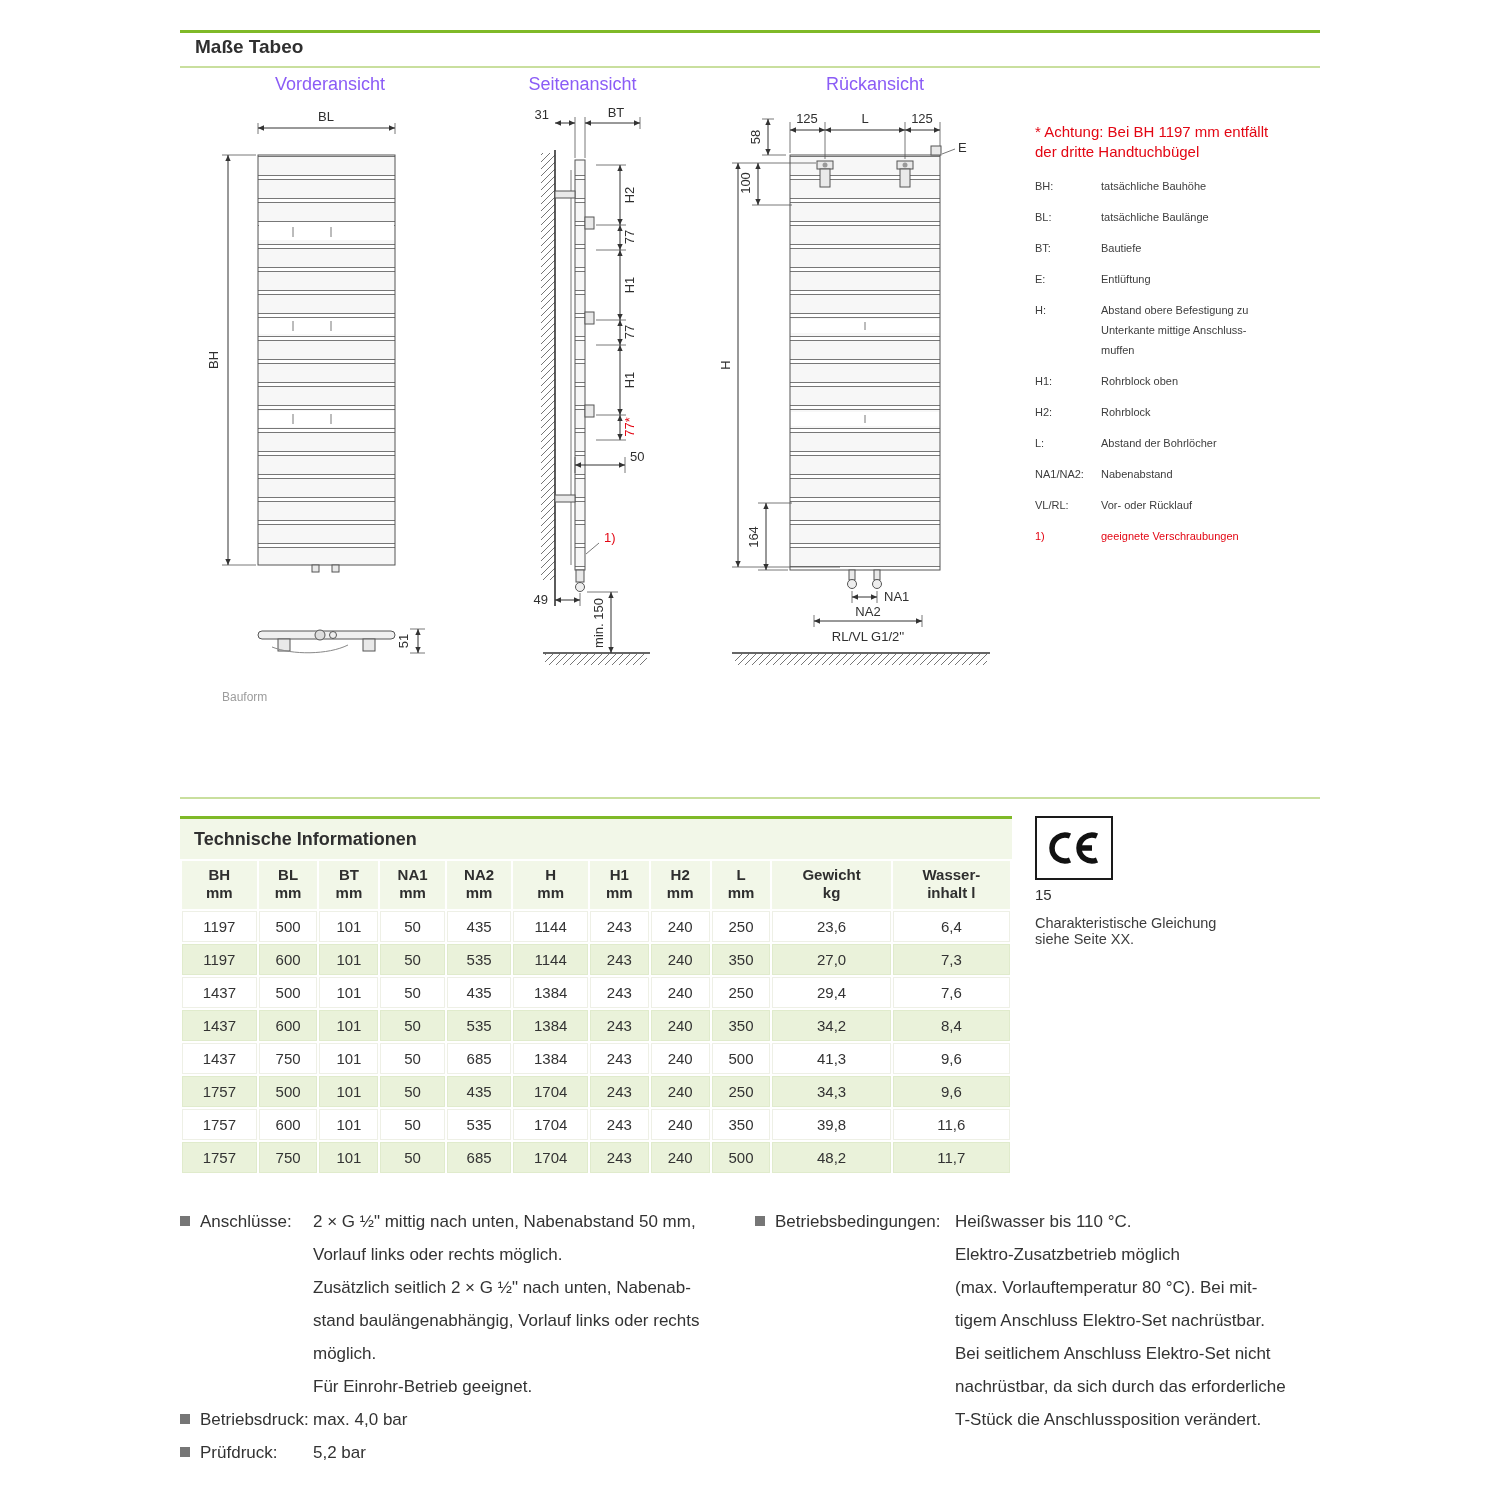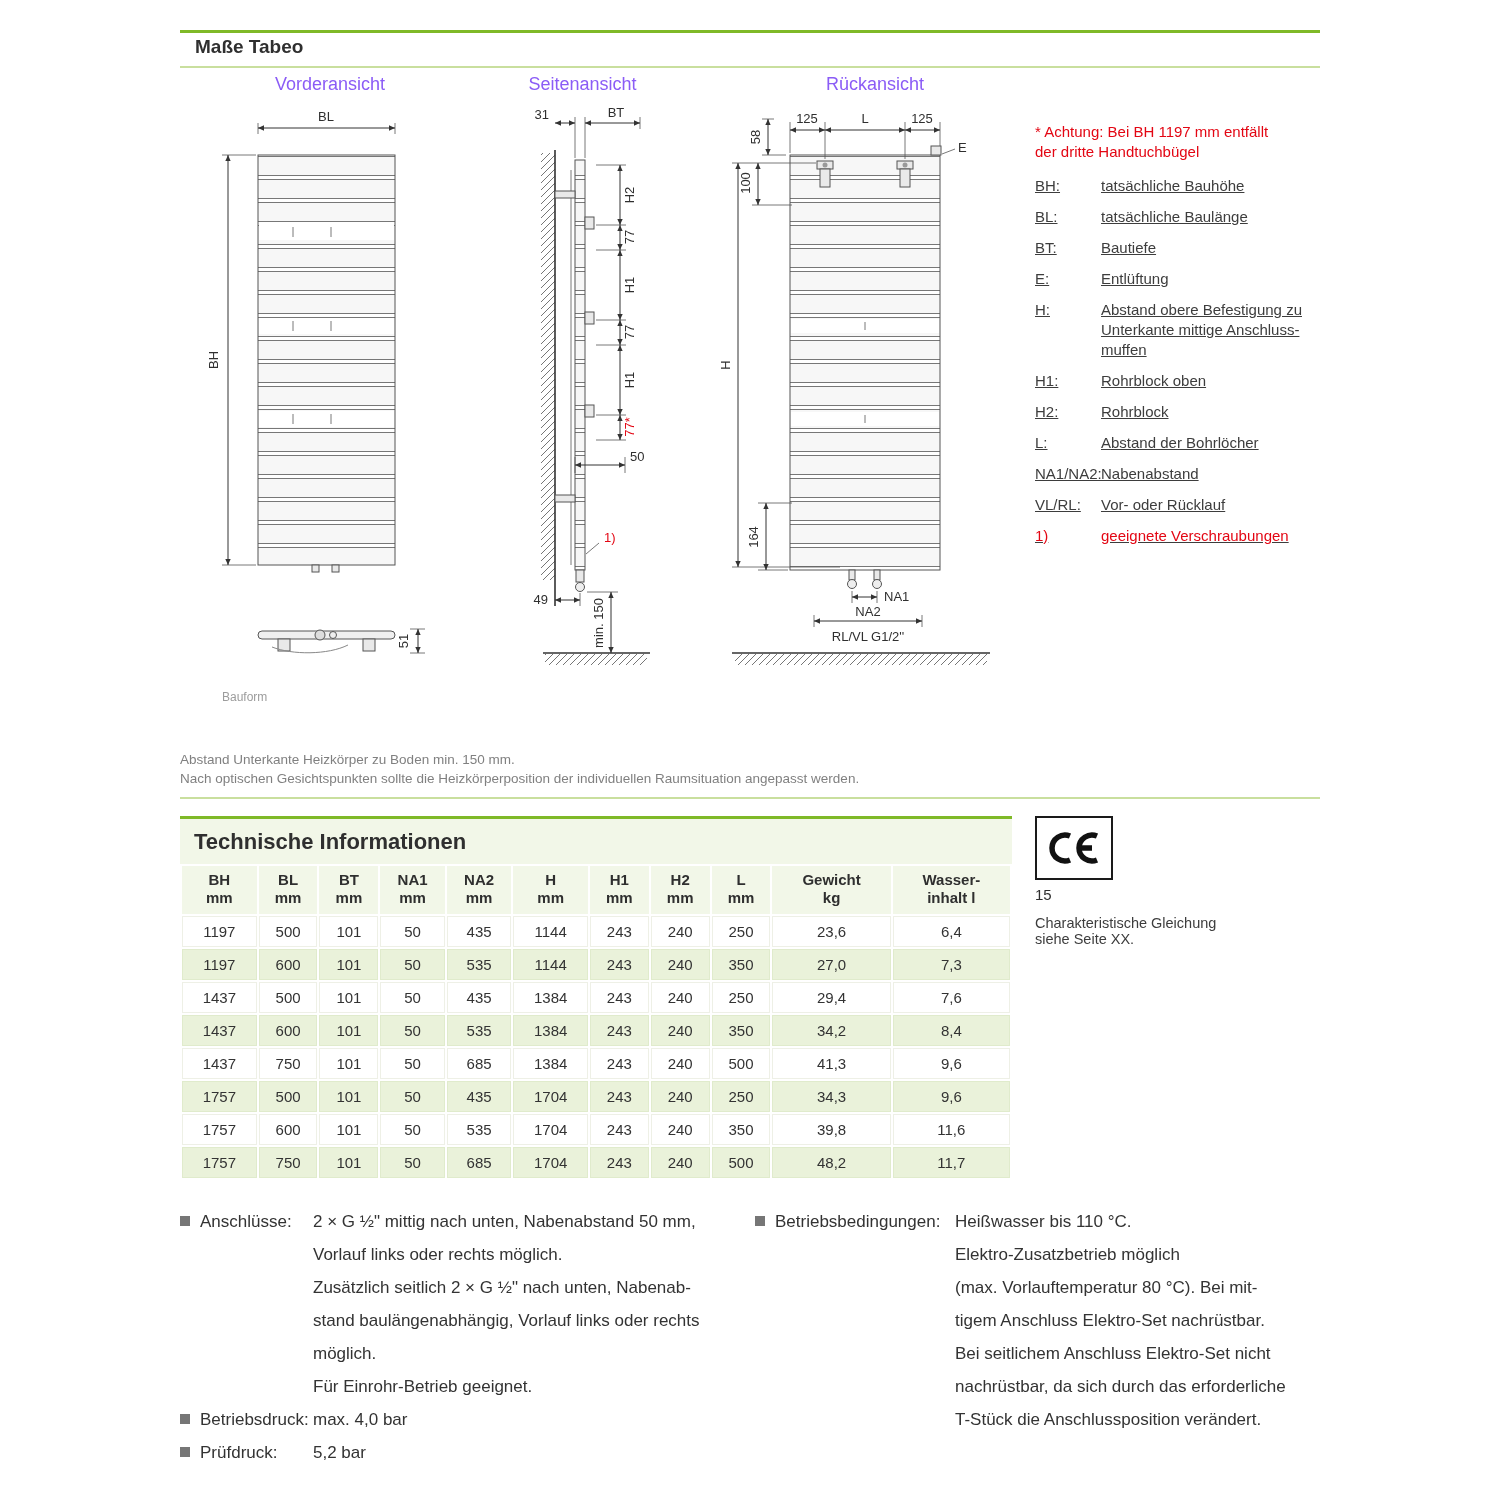--- a/index.html
+++ b/index.html
@@ -19,28 +19,28 @@
   svg text { font-family:"Liberation Sans","DejaVu Sans",sans-serif; }
   .dtext { font-size:13px; fill:#2f2f2f; }
   .dred { fill:#e30613; }
   .dim { stroke:#333; stroke-width:1; marker-start:url(#arr); marker-end:url(#arr); }
   .ext { stroke:#555; stroke-width:0.8; }
   .solid { stroke:#333; stroke-width:1.6; }
   .shape { fill:#e9e9e9; stroke:#555; stroke-width:1; }
 
   .warning { position:absolute; left:1035px; top:122px; width:300px; color:#e30613; font-size:15px; line-height:20px; white-space:pre-line; }
   .legend { position:absolute; left:1035px; top:176px; width:300px; }
-  .lg-row { display:flex; margin-bottom:11px; font-size:15px; line-height:20px; color:#3d3d3d;text-decoration:underline; }
+  .lg-row { display:flex; margin-bottom:11px; font-size:11px; line-height:20px; color:#3d3d3d; }
   .lg-key { width:66px; flex:none; }
   .lg-val { flex:1; white-space:pre-line; }
   .lg-row.red .lg-key, .lg-row.red .lg-val { color:#e30613; }
 
   .table-section { position:absolute; left:180px; top:816px; width:832px; }
   .tbl-topline { height:3px; background:#7fb927; }
-  .tbl-title { background:#f2f7e8; font-size:22px; font-weight:bold; color:#2f2f2f; padding:10px 14px 9px; }
+  .tbl-title { background:#f2f7e8; font-size:18px; font-weight:bold; color:#2f2f2f; padding:10px 14px 9px; }
   table.tech { width:100%; border-collapse:separate; border-spacing:2px; font-size:15px; }
   table.tech th { background:#f2f7e8; font-weight:bold; text-align:center; padding:5px 2px 7px; color:#2f2f2f; }
   table.tech th span { display:block; line-height:18px; }
   table.tech td { text-align:center; padding:6px 2px; color:#333; background:#fff; border:1px solid #eef0e6; }
   table.tech tr.alt td { background:#eaf2da; border-color:#e0ebcc; }
 
   .ce-block { position:absolute; left:1035px; top:816px; width:290px; }
   .ce-box { width:74px; height:60px; border:2px solid #1a1a1a; display:flex; align-items:center; justify-content:center; }
   .ce-number { margin-top:6px; font-size:15px; color:#2f2f2f; }
   .ce-note { margin-top:12px; font-size:14.5px; color:#3d3d3d; line-height:16px; white-space:pre-line; }
@@ -289,24 +289,20 @@
       </g>
       <text class="dtext" x="688" y="566" text-anchor="middle">RL/VL G1/2''</text>
 
       <line class="solid" x1="552" y1="578" x2="810" y2="578"></line>
       <rect x="555" y="578" width="252" height="12" fill="url(#hatch)"></rect>
     </g>
   </svg>
 
   <div class="bauform-label">Bauform</div>
 
-  <div class="drawing-notes">
-    <div>Abstand Unterkante Heizkörper zu Boden min. 150 mm.</div>
-    <div>Nach optischen Gesichtspunkten sollte die Heizkörperposition der individuellen Raumsituation angepasst werden.</div>
-  </div>
 
   <div class="rule rule-light" style="top:797px"></div>
 
   <div class="warning">* Achtung: Bei BH 1197 mm entfällt
 der dritte Handtuchbügel</div>
 
   <div class="legend">
     <div class="lg-row">
         <span class="lg-key">BH:</span>
         <span class="lg-val">tatsächliche Bauhöhe</span>

